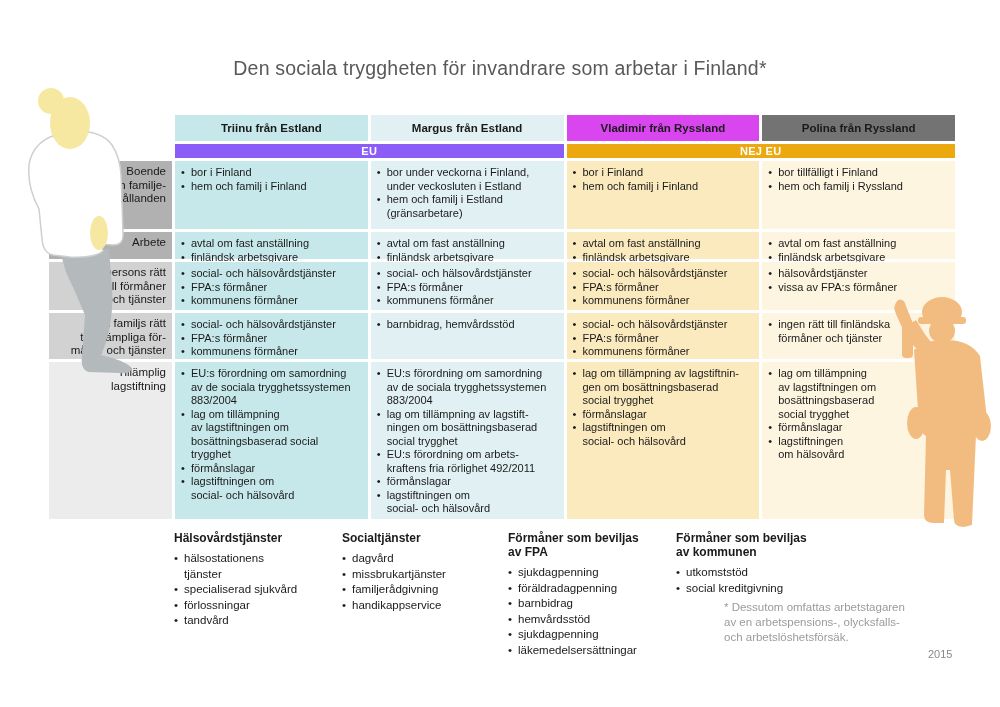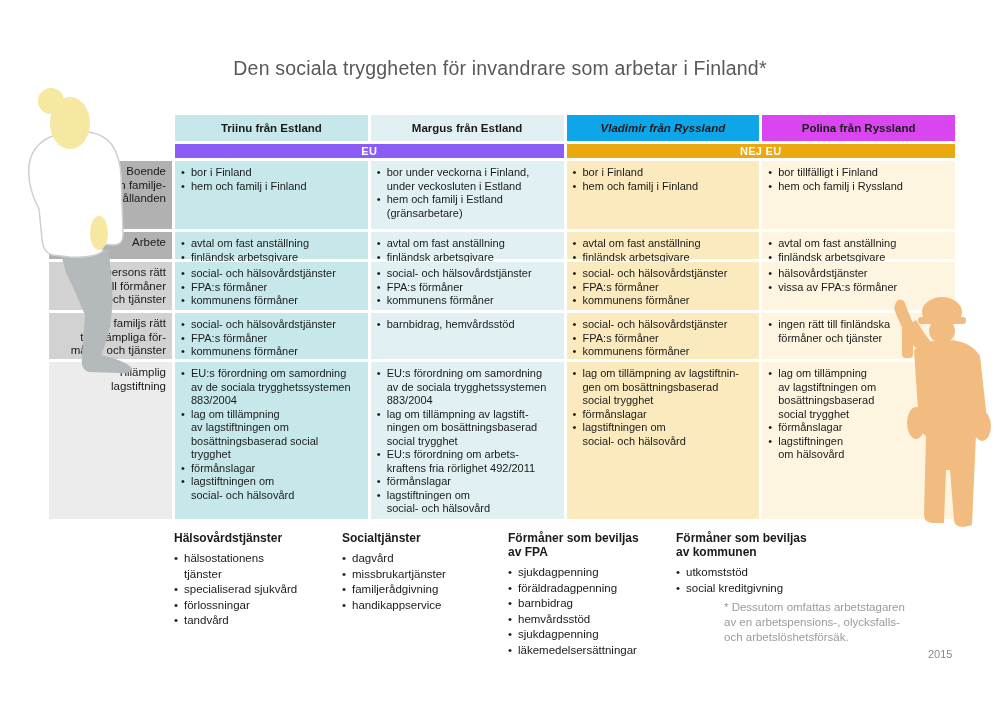--- a/index.html
+++ b/index.html
@@ -56,22 +56,22 @@
       <path d="M24,60 Q40,48 56,50 Q80,50 90,66 L96,120 Q98,140 88,146 L36,146 Q26,140 28,120 Z"></path>
       <ellipse cx="26" cy="133" rx="9" ry="16"></ellipse>
       <ellipse cx="92" cy="136" rx="9" ry="15"></ellipse>
       <path d="M36,145 L34,225 Q34,233 44,233 L54,233 L56,180 L60,180 L64,230 Q64,237 74,237 L82,235 L86,145 Z"></path>
     </g>
   </svg>
 
   <div class="grid" id="comparison-table">
       <div class="name-head" style="grid-area: 1 / 3; background: rgb(225, 241, 243);">Margus från Estland</div>
       <div class="name-head" style="grid-area: 1 / 2; background: rgb(199, 232, 234);">Triinu från Estland</div>
-      <div class="name-head" style="grid-area: 1 / 4; background: #0ea5e9; font-style: italic;">Vladimir från Ryssland</div>
-      <div class="name-head" style="grid-area: 1 / 5; background: #d946ef;">Polina från Ryssland</div>
+      <div class="name-head" style="grid-area: 1 / 4; background: #d946ef;">Vladimir från Ryssland</div>
+      <div class="name-head" style="grid-area: 1 / 5; background: #737373;">Polina från Ryssland</div>
       <div class="band" style="grid-area: 2 / 2 / auto / span 2; background: #8b5cf6;">EU</div>
       <div class="band" style="grid-area: 2 / 4 / auto / span 2; background: rgb(235, 169, 15);">NEJ EU</div>
       <div class="row-head" style="grid-area: 3 / 1; background: rgb(177, 177, 177);">Boende
 och familje-
 förhållanden</div>
       <div class="cell" style="grid-area: 3 / 2; background: rgb(199, 232, 234);">
         <ul>
           <li>
             <span class="bl">•</span>
             <span class="tx">bor i Finland</span>

